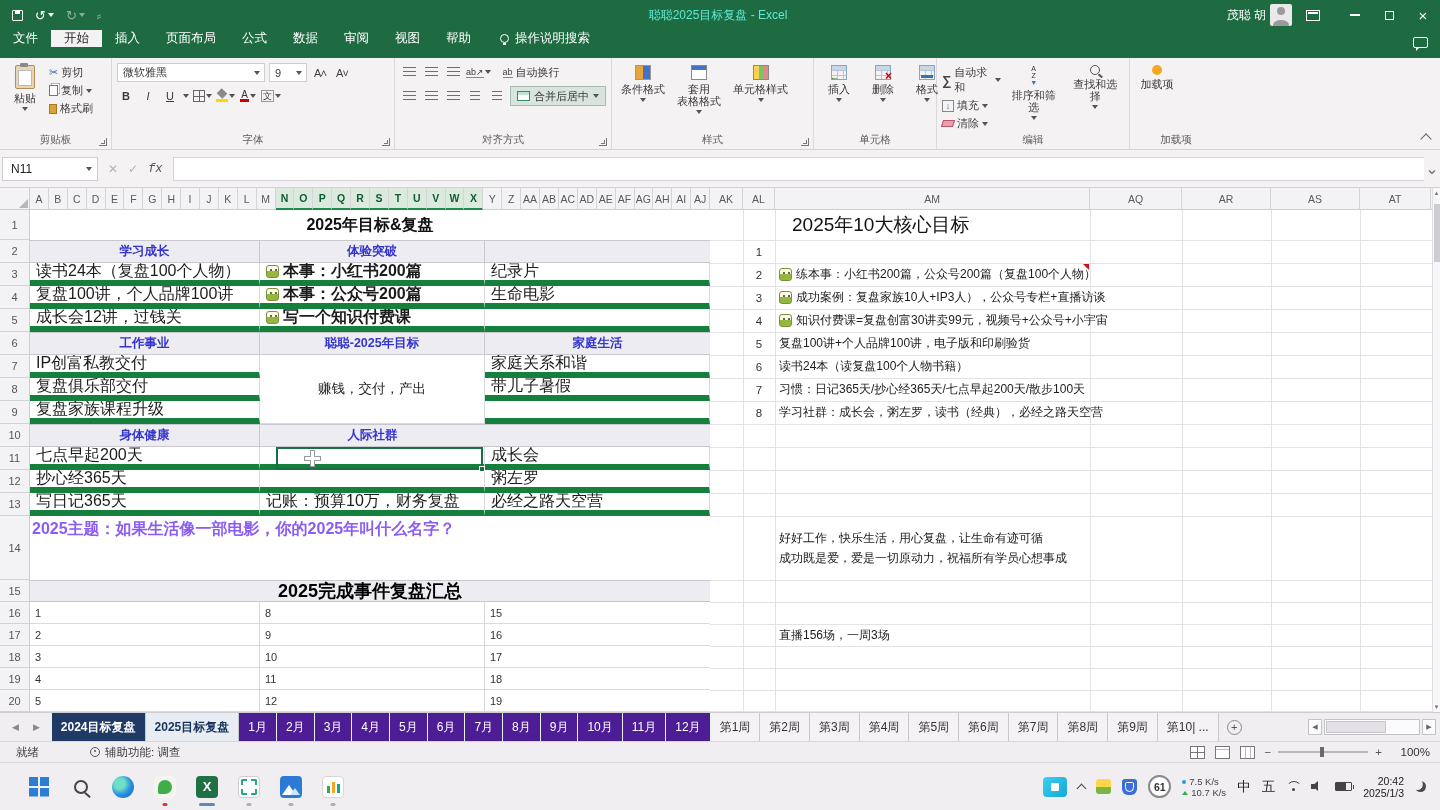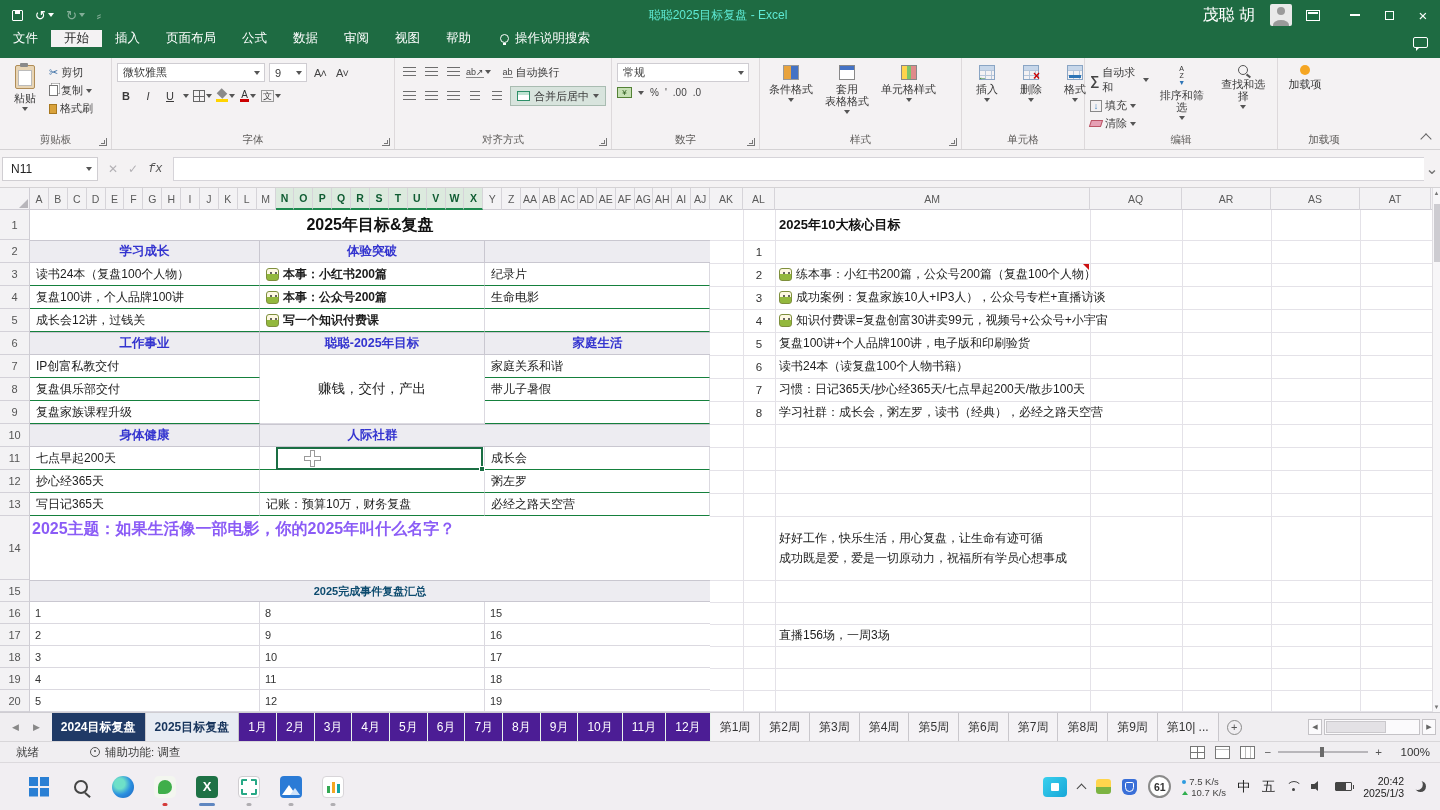--- a/index.html
+++ b/index.html
@@ -9,21 +9,21 @@
 
 .titlebar{height:30px;background:#1e6b42;color:#fff;display:flex;align-items:center;position:relative;flex:0 0 auto}
 .qat{display:flex;align-items:center;gap:12px;padding-left:12px;z-index:2}
 .qat .qi{display:flex;align-items:center;gap:2px;font-size:13px;color:#fff}
 .ic-save{width:11px;height:11px;border:1.5px solid #fff;border-radius:1px;position:relative}
 .ic-save:before{content:"";position:absolute;top:0;left:2px;width:5px;height:3px;background:#fff}
 .dim{opacity:.45}
 .ddw{width:0;height:0;border-left:3px solid transparent;border-right:3px solid transparent;border-top:4px solid #fff}
 .tb-title{position:absolute;left:0;right:4px;text-align:center;font-size:12px;color:#5eead4}
 .tb-right{margin-left:auto;display:flex;align-items:center;z-index:2}
-.tb-user{font-size:16px;margin-right:15px}
+.tb-user{font-size:12px;margin-right:4px}
 .avatar{width:22px;height:22px;background:#e9e9e9;border-radius:2px;position:relative;overflow:hidden;margin-right:14px}
 .avatar:before{content:"";position:absolute;top:3px;left:7px;width:8px;height:8px;border-radius:50%;background:#9a9a9a}
 .avatar:after{content:"";position:absolute;bottom:-4px;left:3px;width:16px;height:10px;border-radius:50% 50% 0 0;background:#9a9a9a}
 .ribopt{width:14px;height:11px;border:1.5px solid #fff;margin-right:18px;position:relative}
 .ribopt:before{content:"";position:absolute;top:1px;left:1px;right:1px;height:2px;background:#fff}
 .winbtn{width:34px;height:30px;display:flex;align-items:center;justify-content:center;color:#fff}
 .ic-min{width:10px;height:1.5px;background:#fff}
 .ic-max{width:9px;height:9px;border:1.2px solid #fff;position:relative}
 .ic-close{font-size:15px;line-height:1}
 
@@ -117,39 +117,39 @@
 .rhcell:nth-of-type(14){height:64px}
 .rhcell:nth-of-type(n+15){height:22px}
 
 
 .ltable{position:absolute;left:30px;top:0;width:680px}
 .t-title{height:30px;display:flex;align-items:center;justify-content:center;font-size:16px;font-weight:bold;color:#111}
 .t-hrow{display:flex;height:23px;background:#edecf1;border-top:1px solid #c9c7d0;border-bottom:1px solid #c9c7d0}
 .t-hcell{display:flex;align-items:center;justify-content:center;font-size:12.5px;font-weight:bold;color:#3434cf;border-right:1px solid #c9c7d0}
 .w1{width:230px}.w2{width:225px}.w3{width:225px}
 .t-row{display:flex;height:23px}
-.t-cell{display:flex;align-items:center;font-size:12px;color:#1c1c1c;border-right:1px solid #dbd9e0;border-bottom:1px solid #15803d;padding-left:6px;overflow:hidden;white-space:nowrap}
+.t-cell{display:flex;align-items:center;font-size:16px;color:#1c1c1c;border-right:1px solid #dbd9e0;border-bottom:6px solid #15803d;padding-left:6px;overflow:hidden;white-space:nowrap}
 .t-cell.bold{font-weight:bold}
 .sec2{display:flex;height:69px}
 .sec2col{display:flex;flex-direction:column}
 .sec2col .t-cell{height:23px}
 .midcell{width:225px;display:flex;align-items:center;justify-content:center;font-size:13.5px;border-right:1px solid #dbd9e0;border-bottom:1px solid #dbd9e0}
 .theme-row{height:64px;padding:3px 2px;font-size:16px;font-weight:bold;color:#8b5cf6}
-.sum-head{height:22px;background:#edecf1;border-top:1px solid #c9c7d0;border-bottom:1px solid #c9c7d0;display:flex;align-items:center;justify-content:center;font-size:11px;font-weight:bold;color:#0c4a6e}
+.sum-head{height:22px;background:#edecf1;border-top:1px solid #c9c7d0;border-bottom:1px solid #c9c7d0;display:flex;align-items:center;justify-content:center;font-size:18px;font-weight:bold;color:#000000}
 .sum-row{display:flex;height:22px;border-bottom:1px solid #dbd9e0;font-size:11px;color:#333}
 .sum-num{width:18px;display:flex;align-items:center;padding-left:5px}
 .sum-gap1{width:212px;border-right:1px solid #dbd9e0}
 .sum-gap2{width:207px;border-right:1px solid #dbd9e0}
 .sum-gap3{width:207px}
 
 
 .rgrid{position:absolute;left:710px;top:0;width:722px;height:502px}
 .vline{position:absolute;top:0;height:502px;width:1px;background:#e4e2e8}
 .hline{position:absolute;left:0;width:722px;height:1px;background:#e4e2e8}
-.rt-title{position:absolute;left:69px;top:0;height:30px;display:flex;align-items:center;font-size:13px;font-weight:bold;color:#111;white-space:nowrap}
+.rt-title{position:absolute;left:82px;top:0;height:30px;display:flex;align-items:center;font-size:19px;font-weight:normal;color:#111;white-space:nowrap}
 .ritem{position:absolute;left:0;width:722px;height:23px}
 .ritem:nth-of-type(1){top:30px}.ritem:nth-of-type(2){top:53px}.ritem:nth-of-type(3){top:76px}
 .ritem:nth-of-type(4){top:99px}.ritem:nth-of-type(5){top:122px}.ritem:nth-of-type(6){top:145px}
 .ritem:nth-of-type(7){top:168px}.ritem:nth-of-type(8){top:191px}
 .rnum{position:absolute;left:33px;width:32px;height:100%;display:flex;align-items:center;justify-content:center;font-size:11.5px;color:#333}
 .rtext{position:absolute;left:69px;top:0;height:100%;display:flex;align-items:center;font-size:12px;white-space:nowrap}
 .ritem .dog-emoji{display:none}
 .ritem.emoji .dog-emoji{display:inline-block}
 .comment-flag{display:none;position:absolute;left:373px;top:1px;width:0;height:0;border-top:6px solid #cc1111;border-left:6px solid transparent}
 .ritem.comment .comment-flag{display:block}
@@ -426,38 +426,20 @@
               <span class="merge-ic"></span>
               <span>合并后居中</span>
               <span class="dd"></span>
             </span>
         </div>
       </div>
       <div class="glabel">对齐方式</div>
       <span class="launcher"></span>
     </div>
 
-    <div class="rgroup" style="width:148px">
-      <div class="fcol" style="width:100%">
-        <div class="combo" style="width:132px">
-            <span>常规</span>
-            <span class="dd"></span>
-          </div>
-        <div class="numtools">
-          <span class="money-ic">¥</span>
-            <span class="dd"></span>
-          <span>%</span>
-          <span>'</span>
-          <span>.00</span>
-          <span>.0</span>
-        </div>
-      </div>
-      <div class="glabel">数字</div>
-      <span class="launcher"></span>
-    </div>
 
     <div class="rgroup" style="width:202px">
       <div class="rbig">
         <span class="cond-ic"></span>
         <span class="rlabel">条件格式</span>
           <span class="dd"></span>
       </div>
       <div class="rbig">
         <span class="tbl-ic"></span>
         <span class="rlabel">套用

